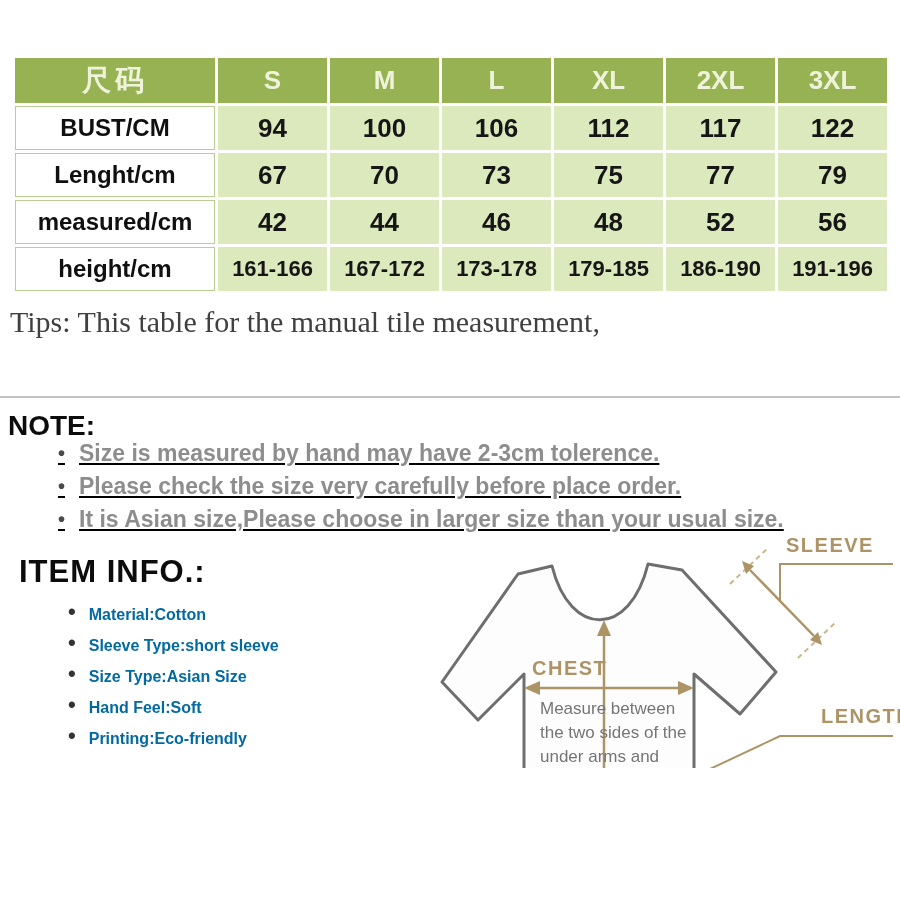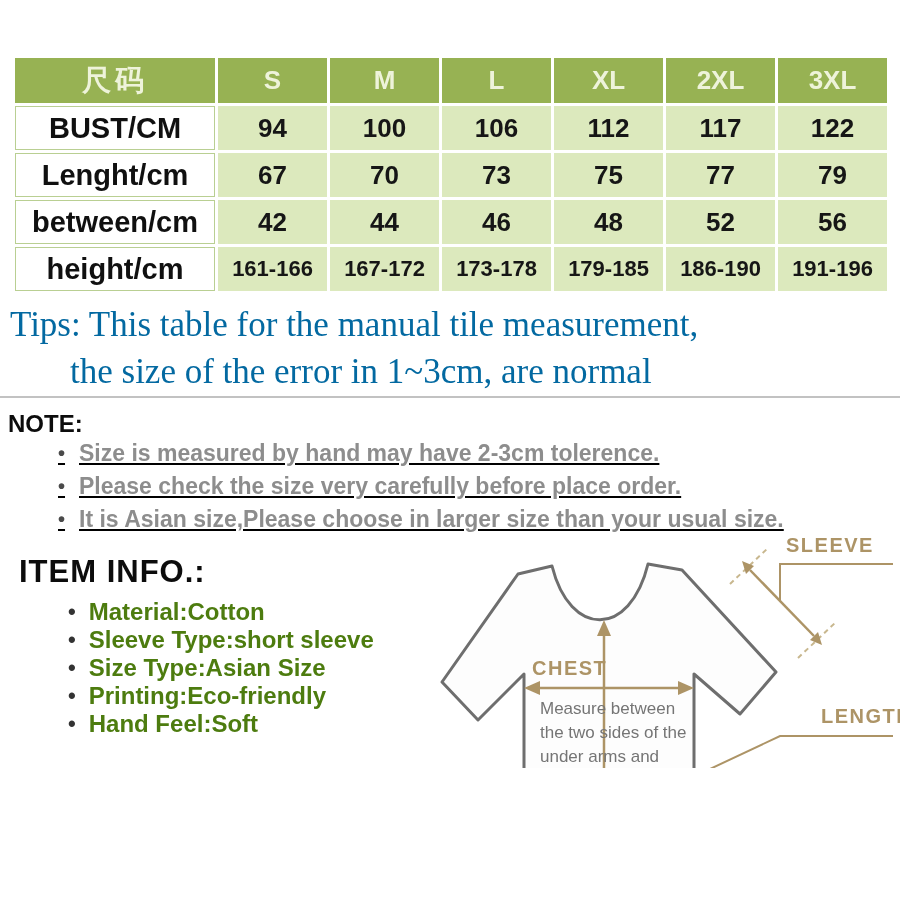--- a/index.html
+++ b/index.html
@@ -8,43 +8,43 @@
 
   
   table.size-table{position:absolute;left:12px;top:55px;width:878px;
     border-collapse:separate;border-spacing:3px;table-layout:fixed;}
   table.size-table col.label-col{width:200px;}
   table.size-table th,table.size-table td{text-align:center;vertical-align:middle;padding:0;}
   table.size-table thead th{background:var(--header-green);color:var(--pale-header-text);
     font-size:26px;font-weight:bold;height:45px;}
   table.size-table thead th.first{font-size:29px;letter-spacing:4px;}
   table.size-table tbody th{background:#fff;border:1px solid #b9cf92;
-    font-size:29px;font-weight:bold;color:#101010;height:42px;}
+    font-size:24px;font-weight:bold;color:#101010;height:42px;}
   table.size-table tbody td{background:var(--cell-green);font-size:26px;
     font-weight:bold;color:#161616;}
   table.size-table tbody tr.height-row td{font-size:22px;}
 
   
-  .tips-line{position:absolute;font-family:"Liberation Serif",serif;font-size:35px;color:#0369a1;white-space:nowrap;text-align:right;}
+  .tips-line{position:absolute;font-family:"Liberation Serif",serif;font-size:30px;color:#404040;white-space:nowrap;text-align:right;}
   .tips-line.l1{left:10px;top:305px;}
   .tips-line.l2{left:70px;top:352px;}
 
   
   .divider{position:absolute;left:0;top:396px;width:900px;height:2px;background:var(--divider-gray);}
 
   
-  .note-heading{position:absolute;left:8px;top:410px;font-size:24px;font-weight:bold;color:#0c0c0c;}
+  .note-heading{position:absolute;left:8px;top:410px;font-size:28px;font-weight:bold;color:#0c0c0c;}
   ul.note-list{position:absolute;left:58px;top:440px;margin:0;padding:0;list-style:none;text-decoration:underline;}
   ul.note-list li{font-size:23px;font-weight:bold;color:var(--note-gray);line-height:26px;margin-bottom:7px;white-space:nowrap;}
   ul.note-list li::before{content:"\2022";color:#4a4a4a;font-size:20px;margin-right:14px;vertical-align:1px;}
 
   
   .info-heading{position:absolute;left:19px;top:554px;font-size:31px;font-weight:bold;color:#0c0c0c;letter-spacing:1px;}
   ul.info-list{position:absolute;left:68px;top:598px;margin:0;padding:0;list-style:none;}
-  ul.info-list li{font-size:24px;font-weight:bold;color:#4d7c0f;line-height:28px;white-space:nowrap;}
+  ul.info-list li{font-size:16px;font-weight:bold;color:#0369a1;line-height:28px;white-space:nowrap;}
   ul.info-list li::before{content:"\2022";color:#333;font-size:22px;margin-right:13px;vertical-align:1px;}
 
   
   .diagram{position:absolute;left:428px;top:520px;width:472px;height:368px;}
   .diagram svg{position:absolute;left:0;top:0;}
   .diag-label{position:absolute;color:var(--tan);font-weight:bold;font-size:20px;letter-spacing:1.5px;white-space:nowrap;}
   .diag-label.sleeve{left:358px;top:14px;}
   .diag-label.chest{left:104px;top:137px;}
   .diag-label.length{left:350px;top:185px;margin-left:43px;}
   .measure-note{position:absolute;left:112px;top:177px;width:162px;
@@ -89,59 +89,58 @@
       <tr>
         <th>Lenght/cm</th>
         <td>67</td>
         <td>70</td>
         <td>73</td>
         <td>75</td>
         <td>77</td>
         <td>79</td>
       </tr>
       <tr>
-        <th>between/cm</th>
+        <th>measured/cm</th>
         <td>42</td>
         <td>44</td>
         <td>46</td>
         <td>48</td>
         <td>52</td>
         <td>56</td>
       </tr>
       <tr class="height-row">
         <th>height/cm</th>
         <td>161-166</td>
         <td>167-172</td>
         <td>173-178</td>
         <td>179-185</td>
         <td>186-190</td>
         <td>191-196</td>
       </tr>
     </tbody>
   </table>
 
   <div class="tips-line l1">Tips: This table for the manual tile measurement,</div>
-  <div class="tips-line l2">the size of the error in 1~3cm, are normal</div>
 
   <div class="divider"></div>
 
   <div class="note-heading">NOTE:</div>
   <ul class="note-list">
     <li>Size is measured by hand may have 2-3cm tolerence.</li>
     <li>Please check the size very carefully before place order.</li>
     <li>It is Asian size,Please choose in larger size than your usual size.</li>
   </ul>
 
   <div class="info-heading">ITEM INFO.:</div>
   <ul class="info-list">
     <li>Material:Cotton</li>
     <li>Sleeve Type:short sleeve</li>
     <li>Size Type:Asian Size</li>
+    <li>Hand Feel:Soft</li>
     <li>Printing:Eco-friendly</li>
-    <li>Hand Feel:Soft</li>
   </ul>
 
   <div class="diagram">
     <svg width="472" height="368" viewBox="0 0 472 368">
 
       <path d="M14,162 L90,54 L124,46 C142,118 202,118 220,44 L254,50 L348,152 L312,194 L266,154 L266,334 L96,334 L96,154 L50,200 Z" fill="#fdfdfd" stroke="#6e6e6e" stroke-width="3" stroke-linejoin="round"></path>
 
       <g stroke="#ad9466" stroke-width="2.5" fill="none">
 
         <line x1="176" y1="112" x2="176" y2="326"></line>

